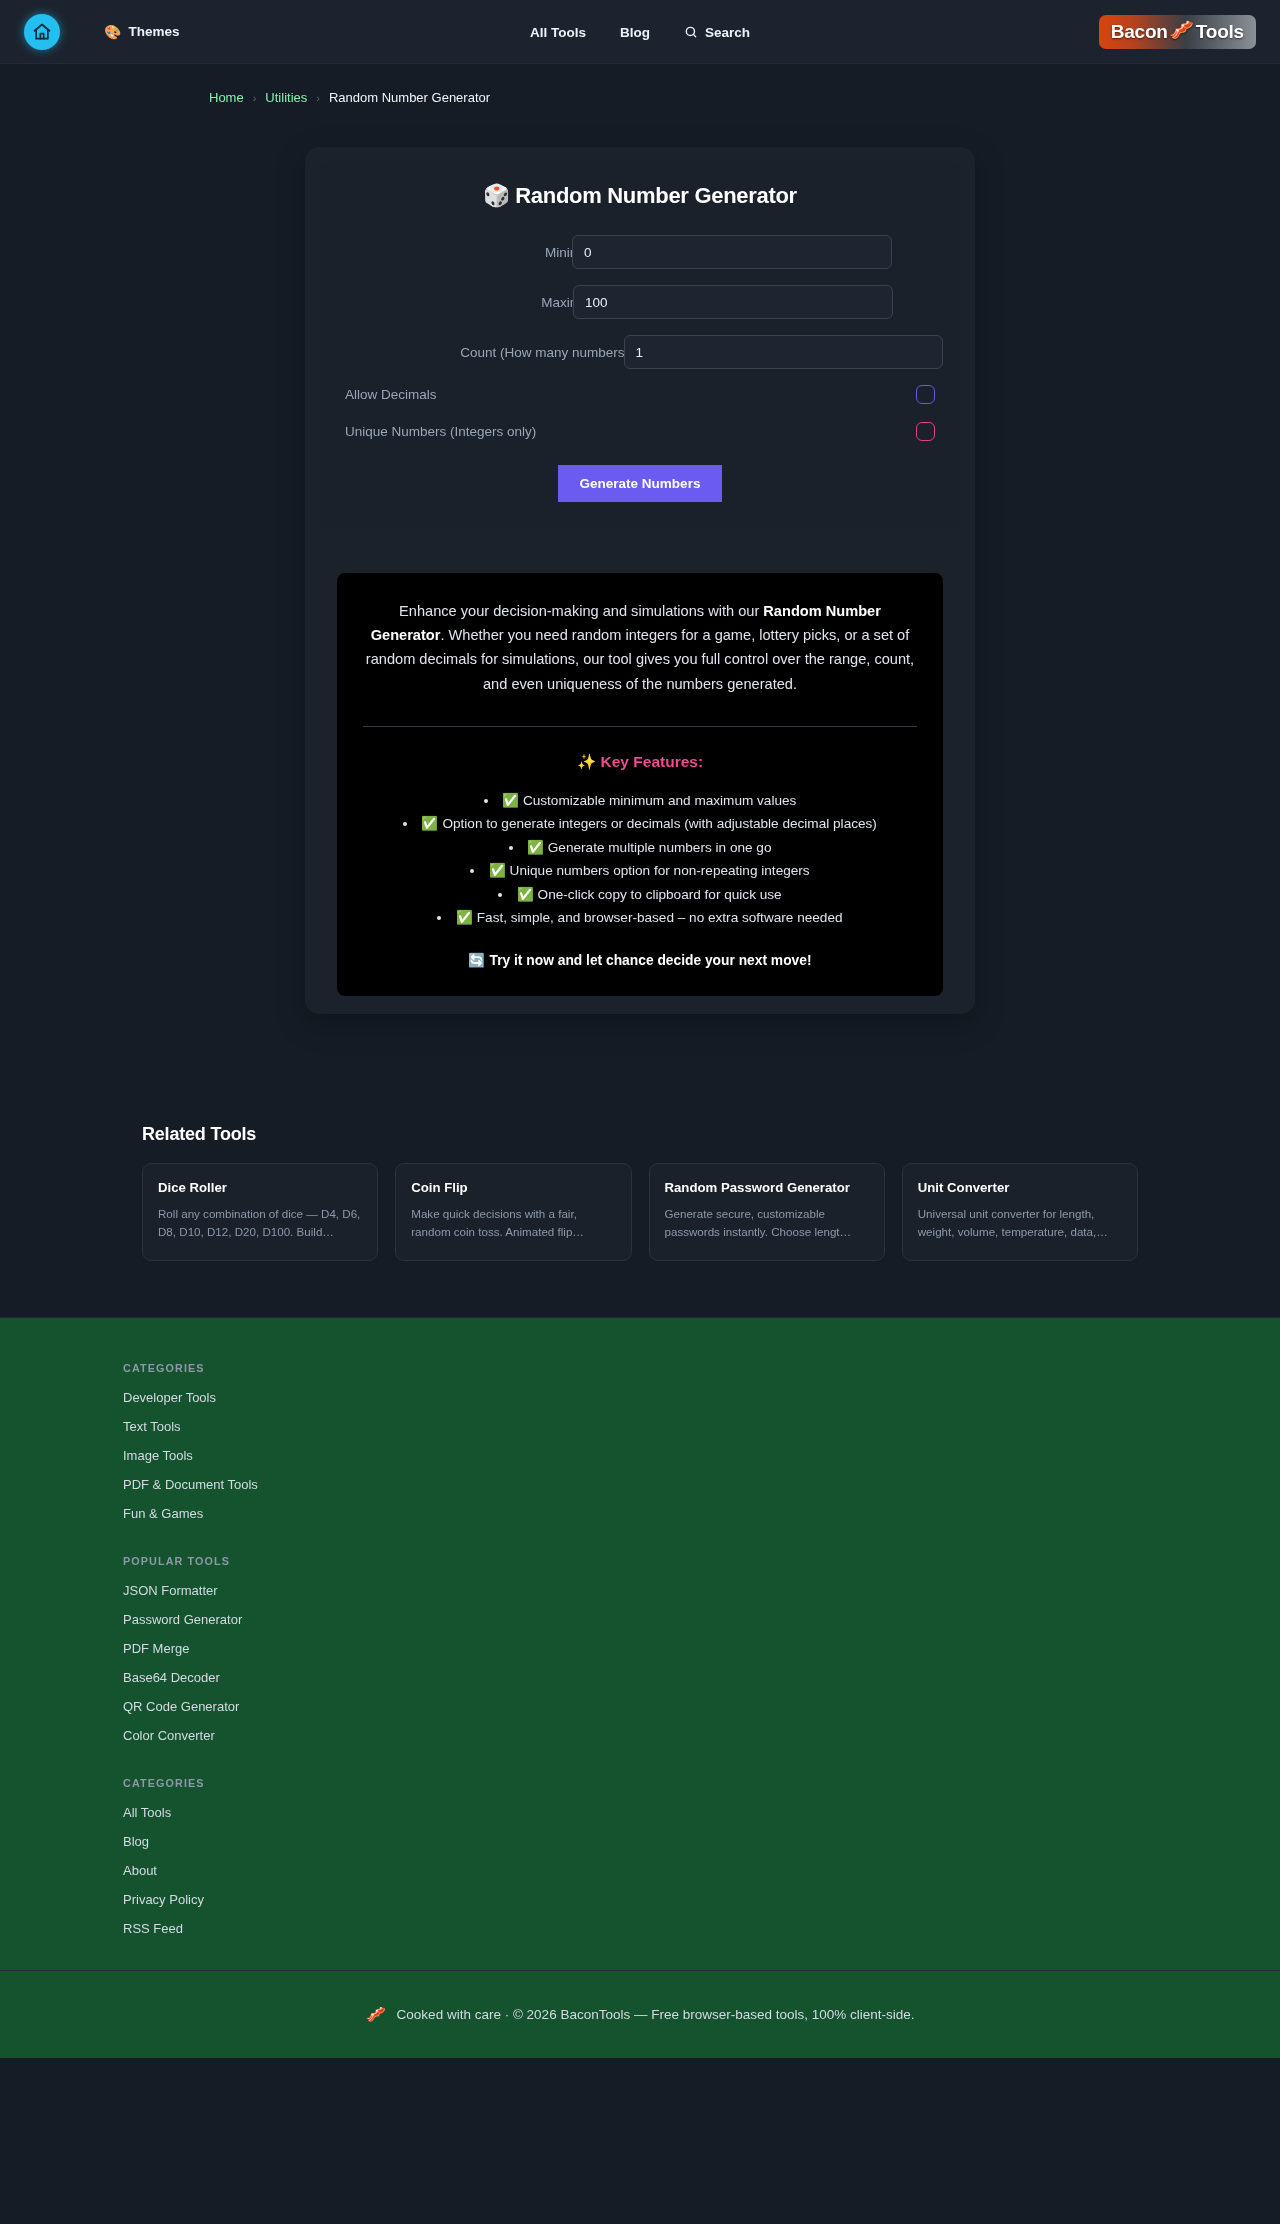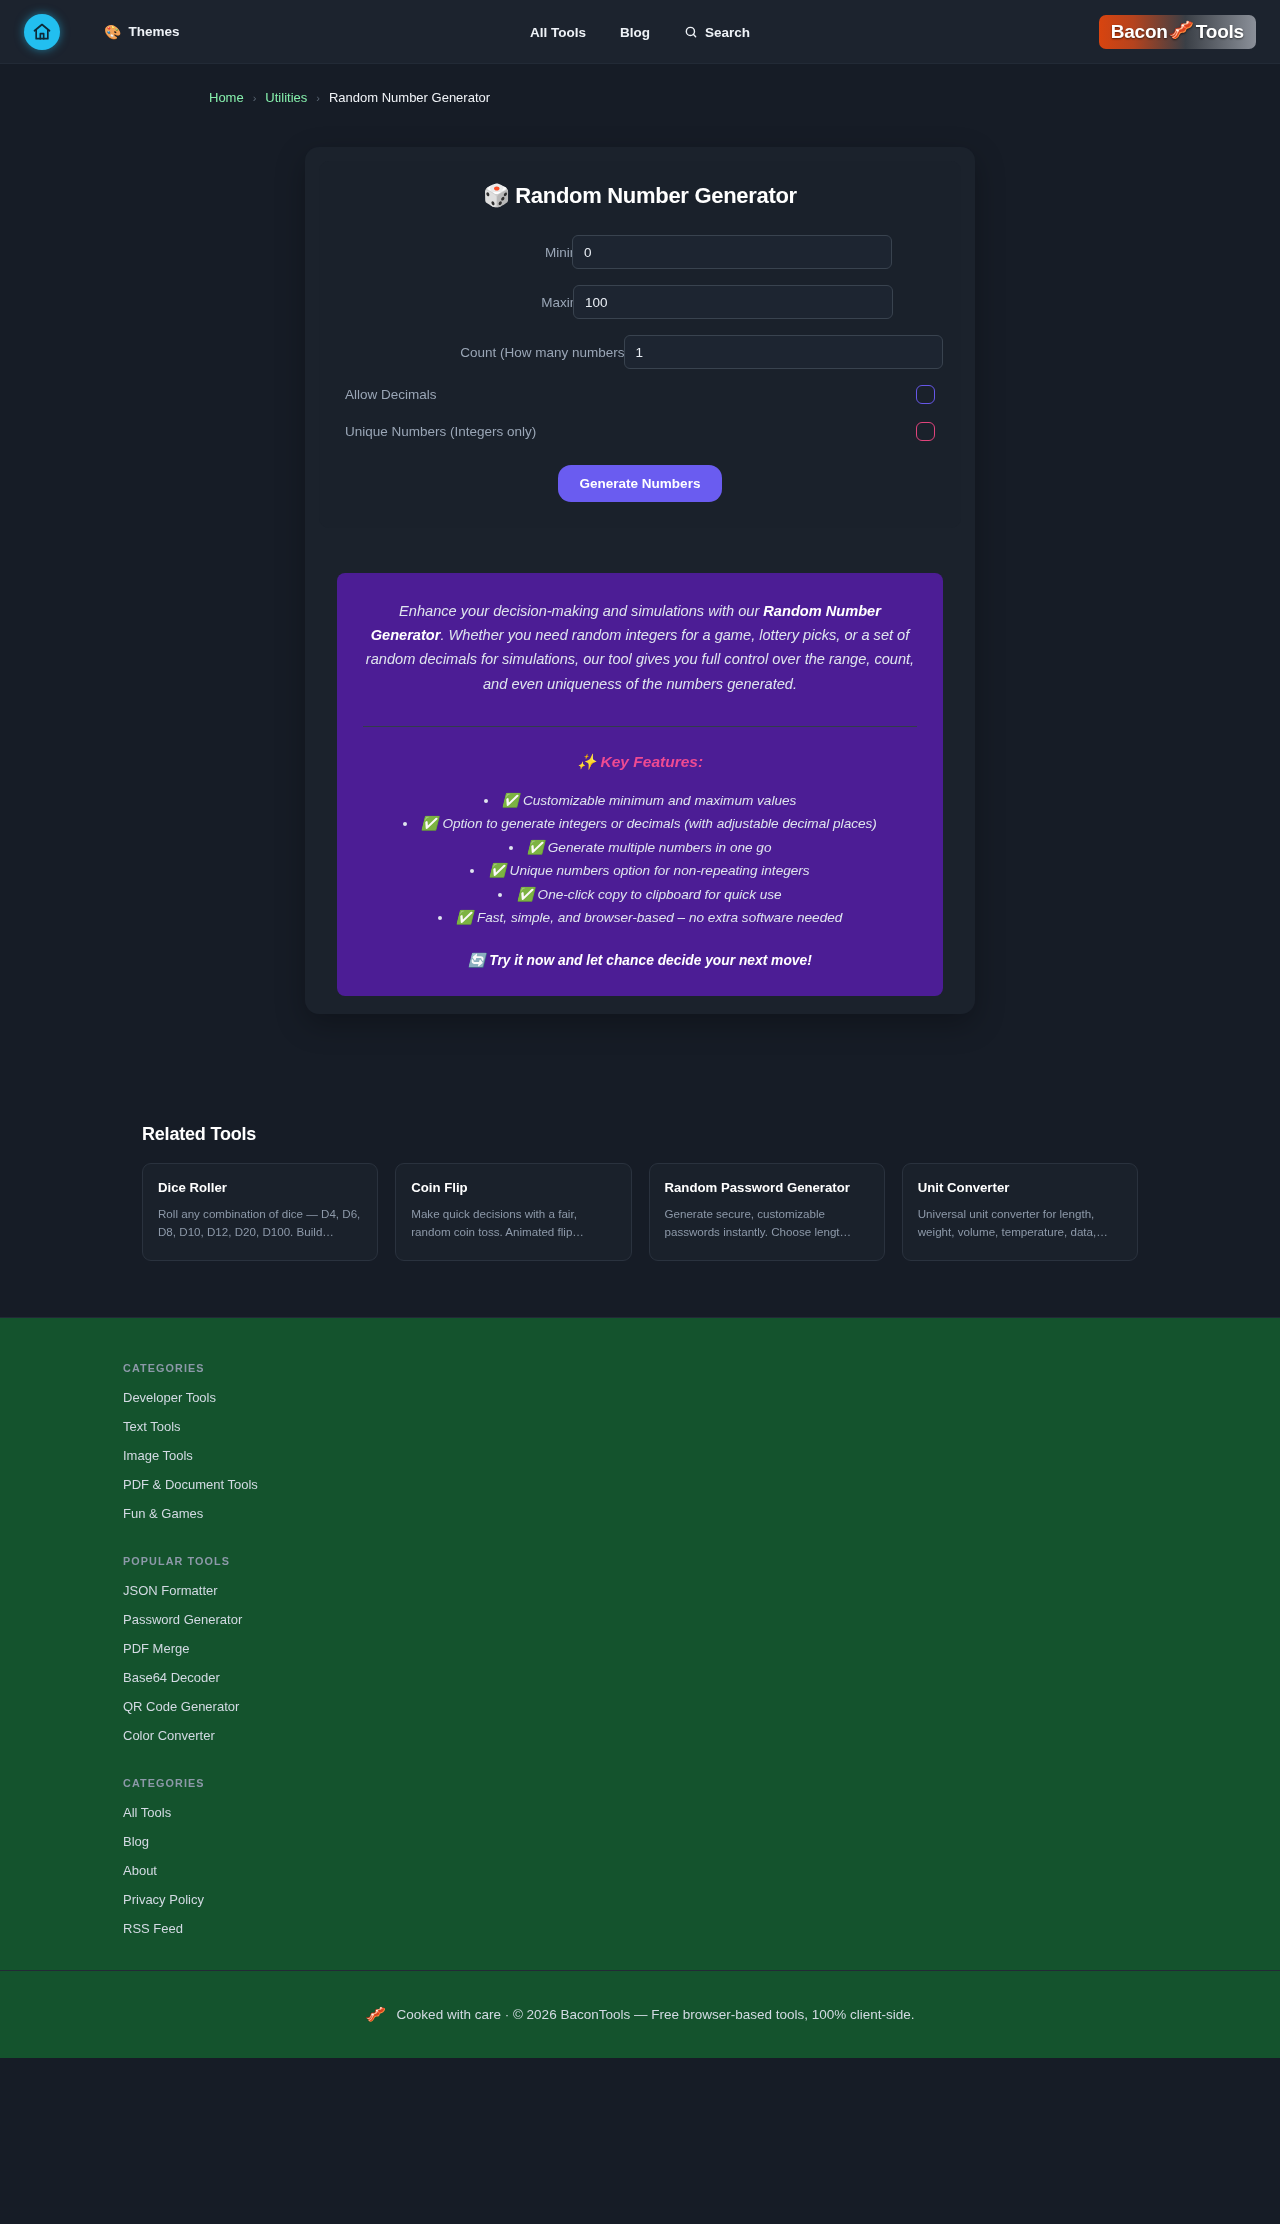--- a/index.html
+++ b/index.html
@@ -148,36 +148,35 @@
     cursor: pointer;
     flex: none;
   }
   .check-box.indigo { border: 1.6px solid #6657e8; }
   .check-box.pink   { border: 1.6px solid #e0447c; }
 
   .gen-wrap { display: flex; justify-content: center; margin-top: 24px; }
   .gen-btn {
     background: #6a5cf0;
     border: none;
-    border-radius: 13px;
+    border-radius: 0;
     color: #ffffff;
     font-size: 13.5px;
     font-weight: 700;
     font-family: "Liberation Sans", sans-serif;
     padding: 11px 22px;
     cursor: pointer;
   }
 
   
   .desc-block {
     margin: 45px 18px 0;
     padding: 26px 26px 28px;
-    background: #4c1d95;
+    background: #000000;
     border-radius: 8px;
-    font-style: italic;
   }
   .desc-para {
     font-size: 14.6px;
     line-height: 1.66;
     text-align: center;
     color: #dfe5ee;
   }
   .desc-para b { font-weight: 700; color: #ffffff; }
   .hr {
     height: 1px;

